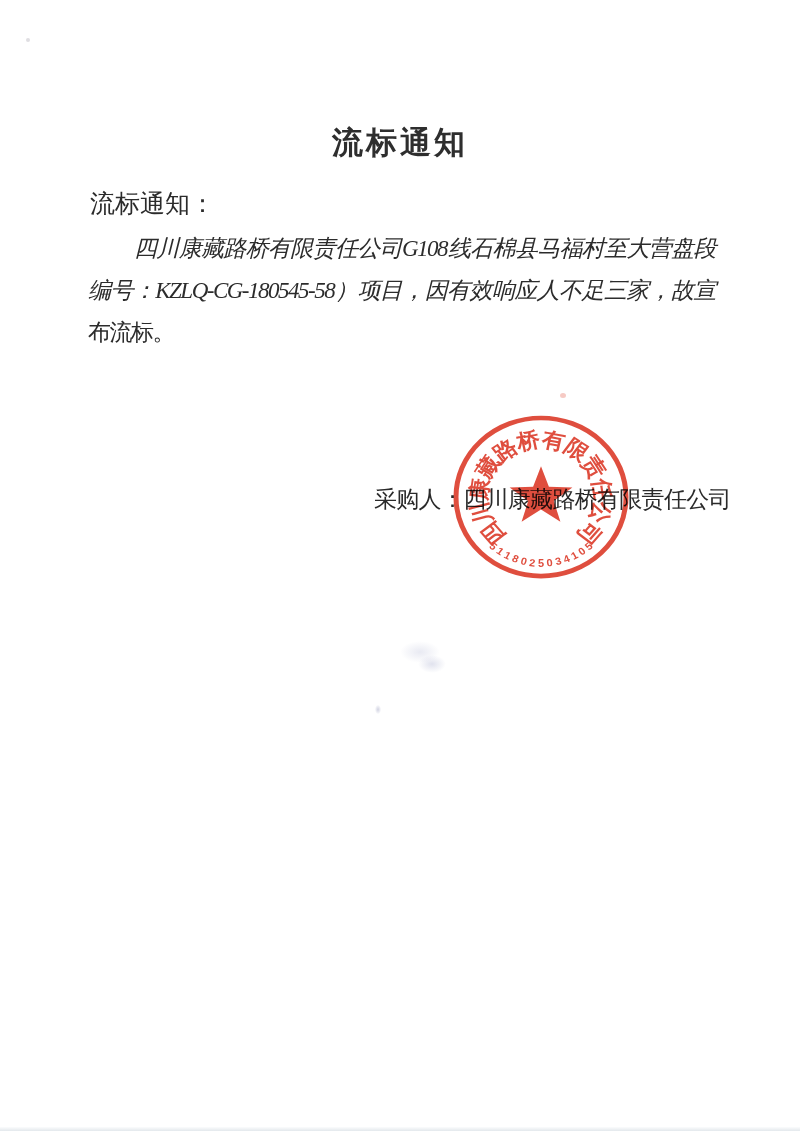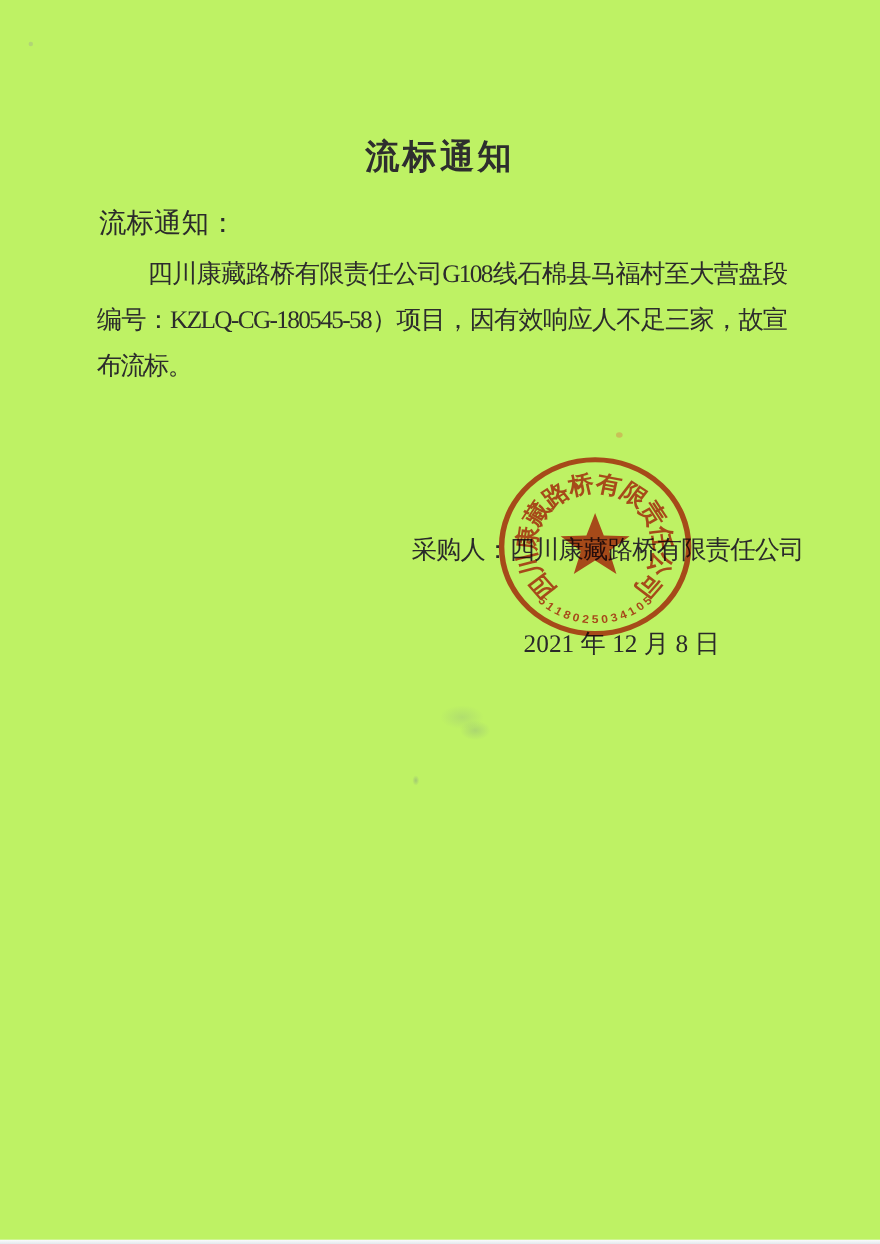--- a/index.html
+++ b/index.html
@@ -1,41 +1,41 @@
 <!DOCTYPE html>
 <html style="--stamp: #dc3a29;"><head>
 <meta charset="utf-8">
 <style>
   html,body{margin:0;padding:0;background:#e9e9e9;}
   .page{
     position:relative;
     width:800px;height:1131px;
     margin:0 auto;
-    background:#bef264;
+    background:#ffffff;
     overflow:hidden;
     font-family:"Liberation Serif","DejaVu Serif",serif;
     color:#2b2b2b;
   }
   .notice-title{
     position:absolute;top:101px;left:0;width:800px;
     text-align:center;
     font-size:31px;font-weight:700;letter-spacing:3px;
     color:#2e2e2e;
   }
   .salutation{
     position:absolute;top:189px;left:90px;
     font-size:25px;line-height:30px;
   }
   .body-text{
     position:absolute;top:228px;left:88px;width:627px;
     font-size:23px;letter-spacing:-1.5px;line-height:42px;
     color:#2c2c2c;
   }
   .body-line{white-space:nowrap;}
-  .body-line.just{text-align:justify;text-align-last:justify;white-space:normal;}
+  .body-line.just{text-align:justify;text-align-last:justify;white-space:normal;font-style:italic;}
   .body-line.indent{text-indent:46px;}
   .purchaser-line{
     position:absolute;top:486px;left:374px;
     font-size:23px;letter-spacing:-0.7px;line-height:28px;
     white-space:nowrap;color:#2a2a2a;
   }
   .date-line{
     position:absolute;top:572px;left:476px;
     font-size:23px;line-height:28px;white-space:nowrap;
     color:#2a2a2a;
@@ -79,21 +79,20 @@
   <div class="salutation">流标通知：</div>
 
   <div class="body-text">
     <div class="body-line just indent">四川康藏路桥有限责任公司G108线石棉县马福村至大营盘段</div>
     <div class="body-line just">编号：KZLQ-CG-180545-58）项目，因有效响应人不足三家，故宣</div>
     <div class="body-line">布流标。</div>
   </div>
 
   <div class="purchaser-line">采购人：四川康藏路桥有限责任公司</div>
 
-  <div class="date-line">2021 年 12 月 8 日</div>
 
   <svg class="stamp" viewBox="0 0 244 220" xmlns="http://www.w3.org/2000/svg">
     <g id="stamp-scale" transform="translate(0,7.7) scale(1,0.93)">
       <circle cx="122" cy="110" r="85" fill="none" stroke="var(--stamp,#dc3a29)" stroke-width="5"></circle>
       <polygon fill="var(--stamp,#dc3a29)" points="122,77 129.9,99.1 153.4,99.8 134.8,114.2 141.4,136.7 122,123.5 102.6,136.7 109.2,114.2 90.6,99.8 114.1,99.1"></polygon>
       <g id="stamp-ring">
           <text x="122" y="56" transform="rotate(-129.25,122,110)" class="ring-ch">四</text>
           <text x="122" y="56" transform="rotate(-105.75,122,110)" class="ring-ch">川</text>
           <text x="122" y="56" transform="rotate(-82.25,122,110)" class="ring-ch">康</text>
           <text x="122" y="56" transform="rotate(-58.75,122,110)" class="ring-ch">藏</text>

